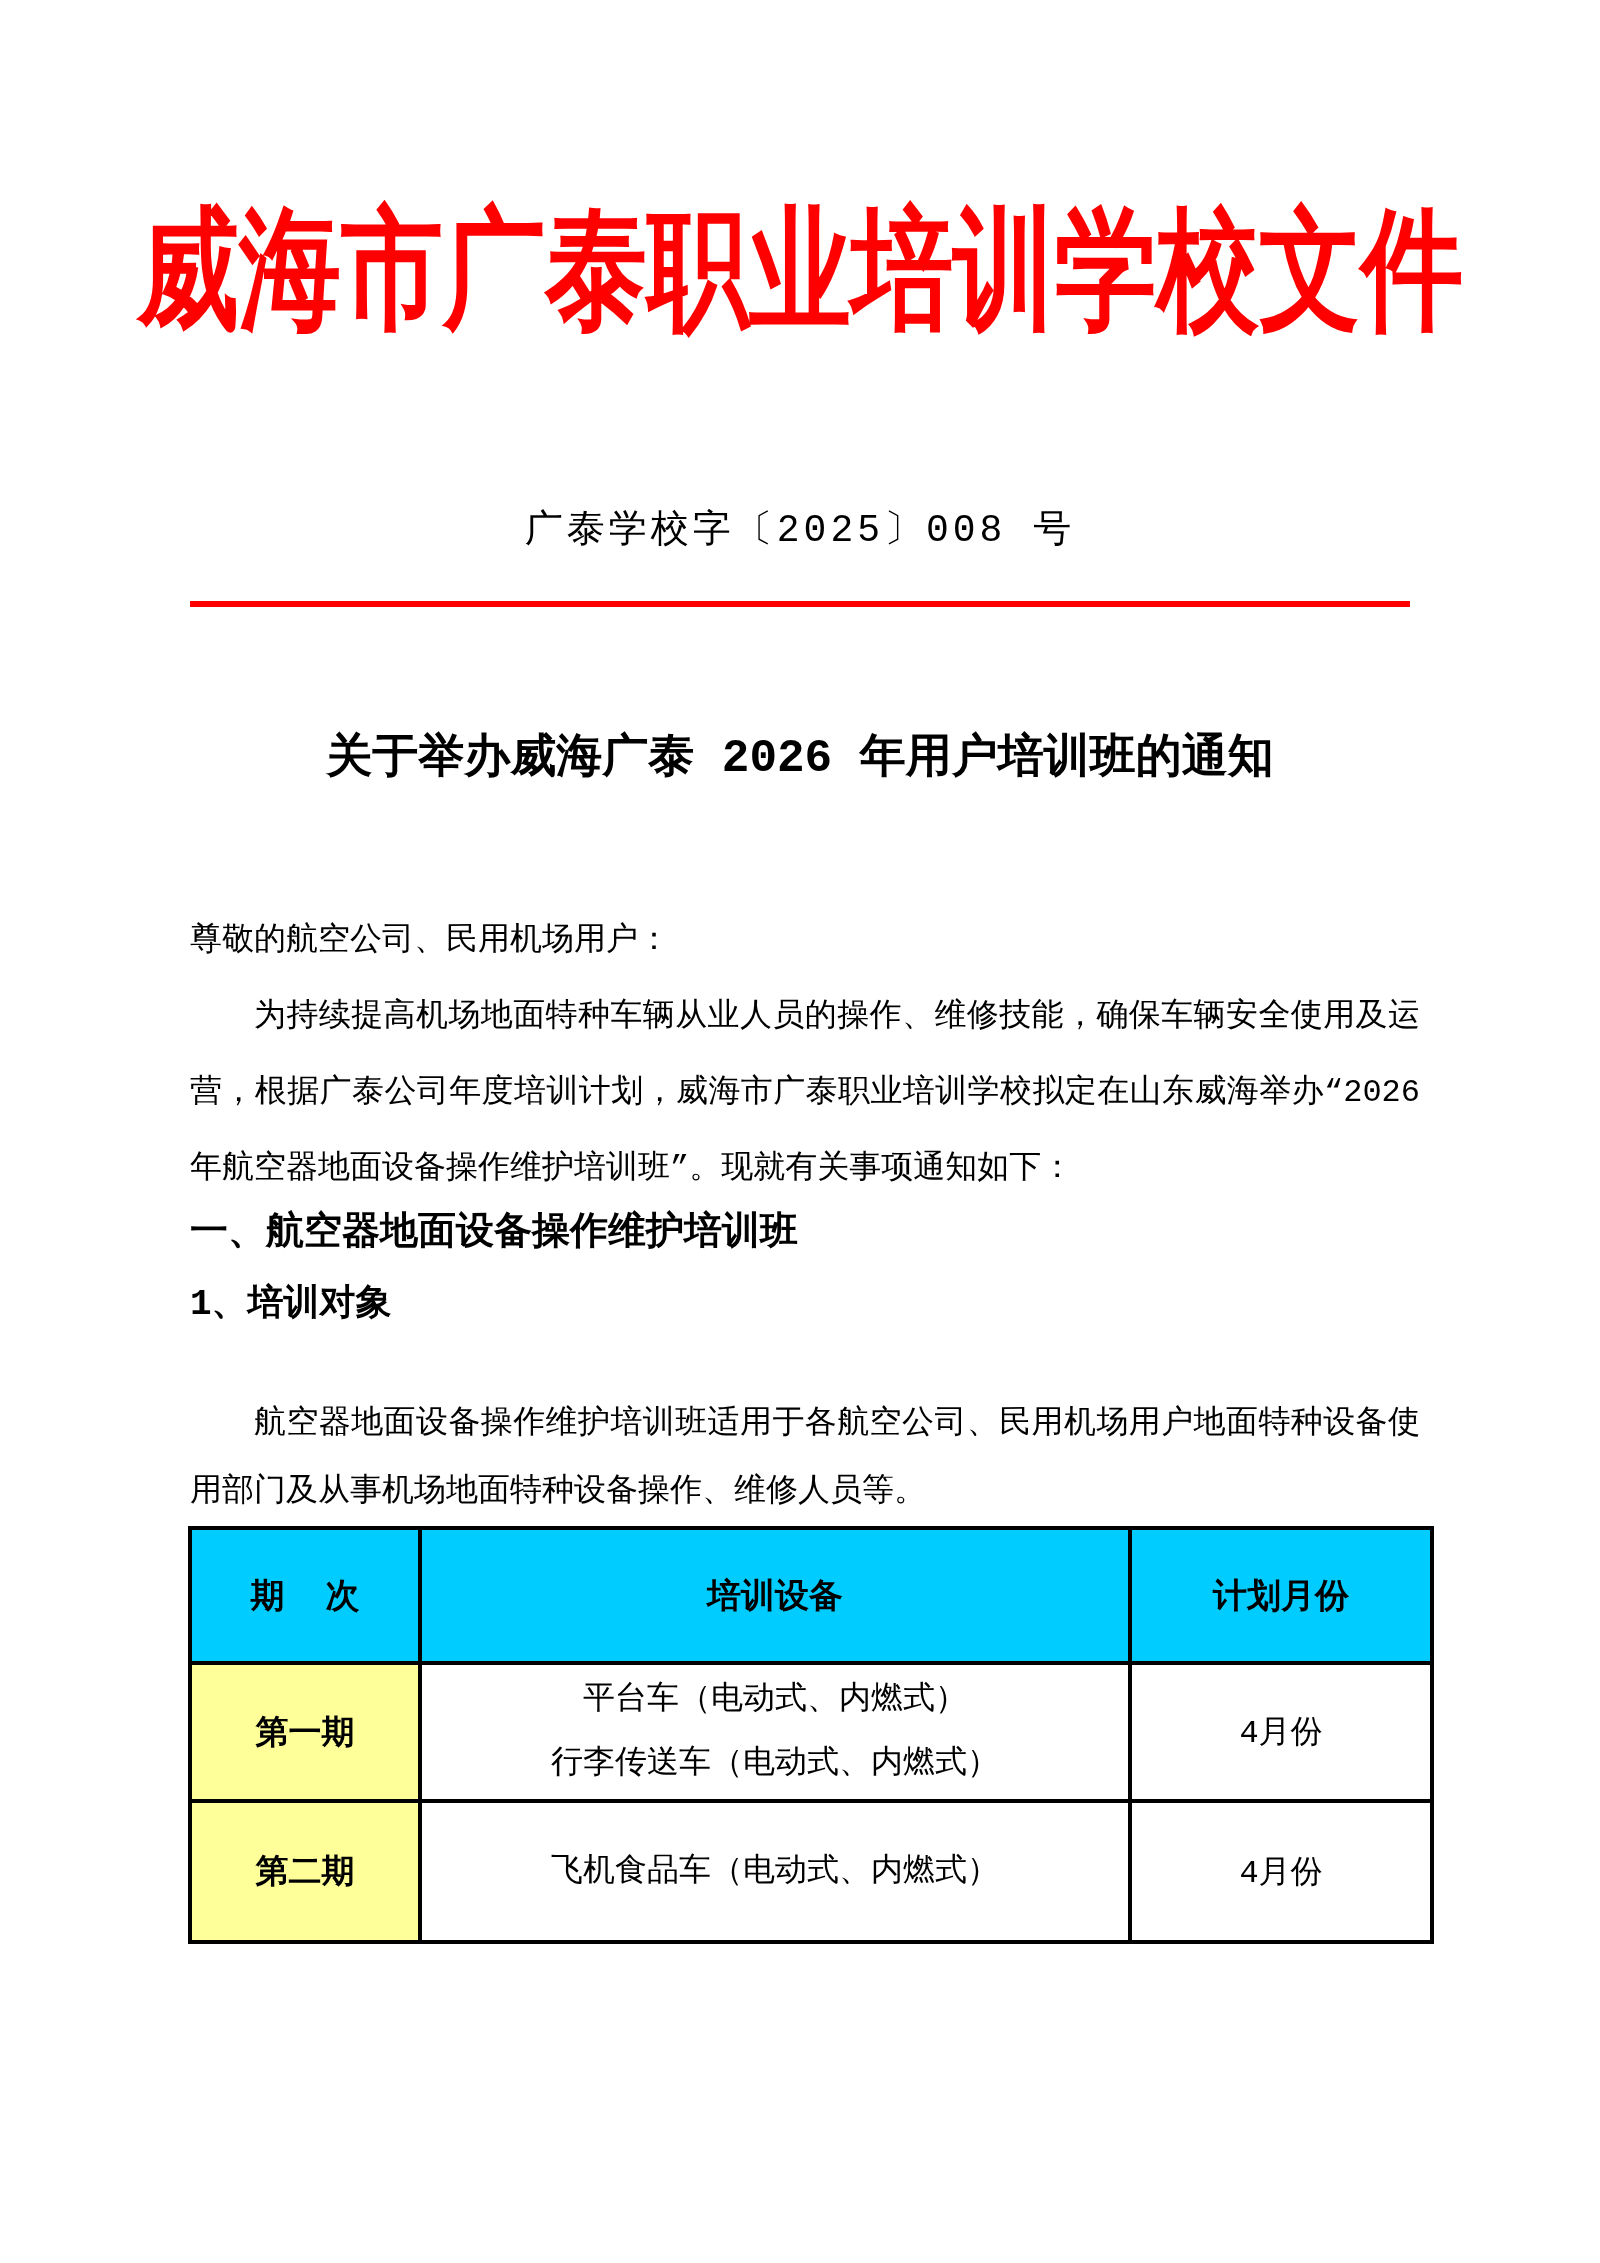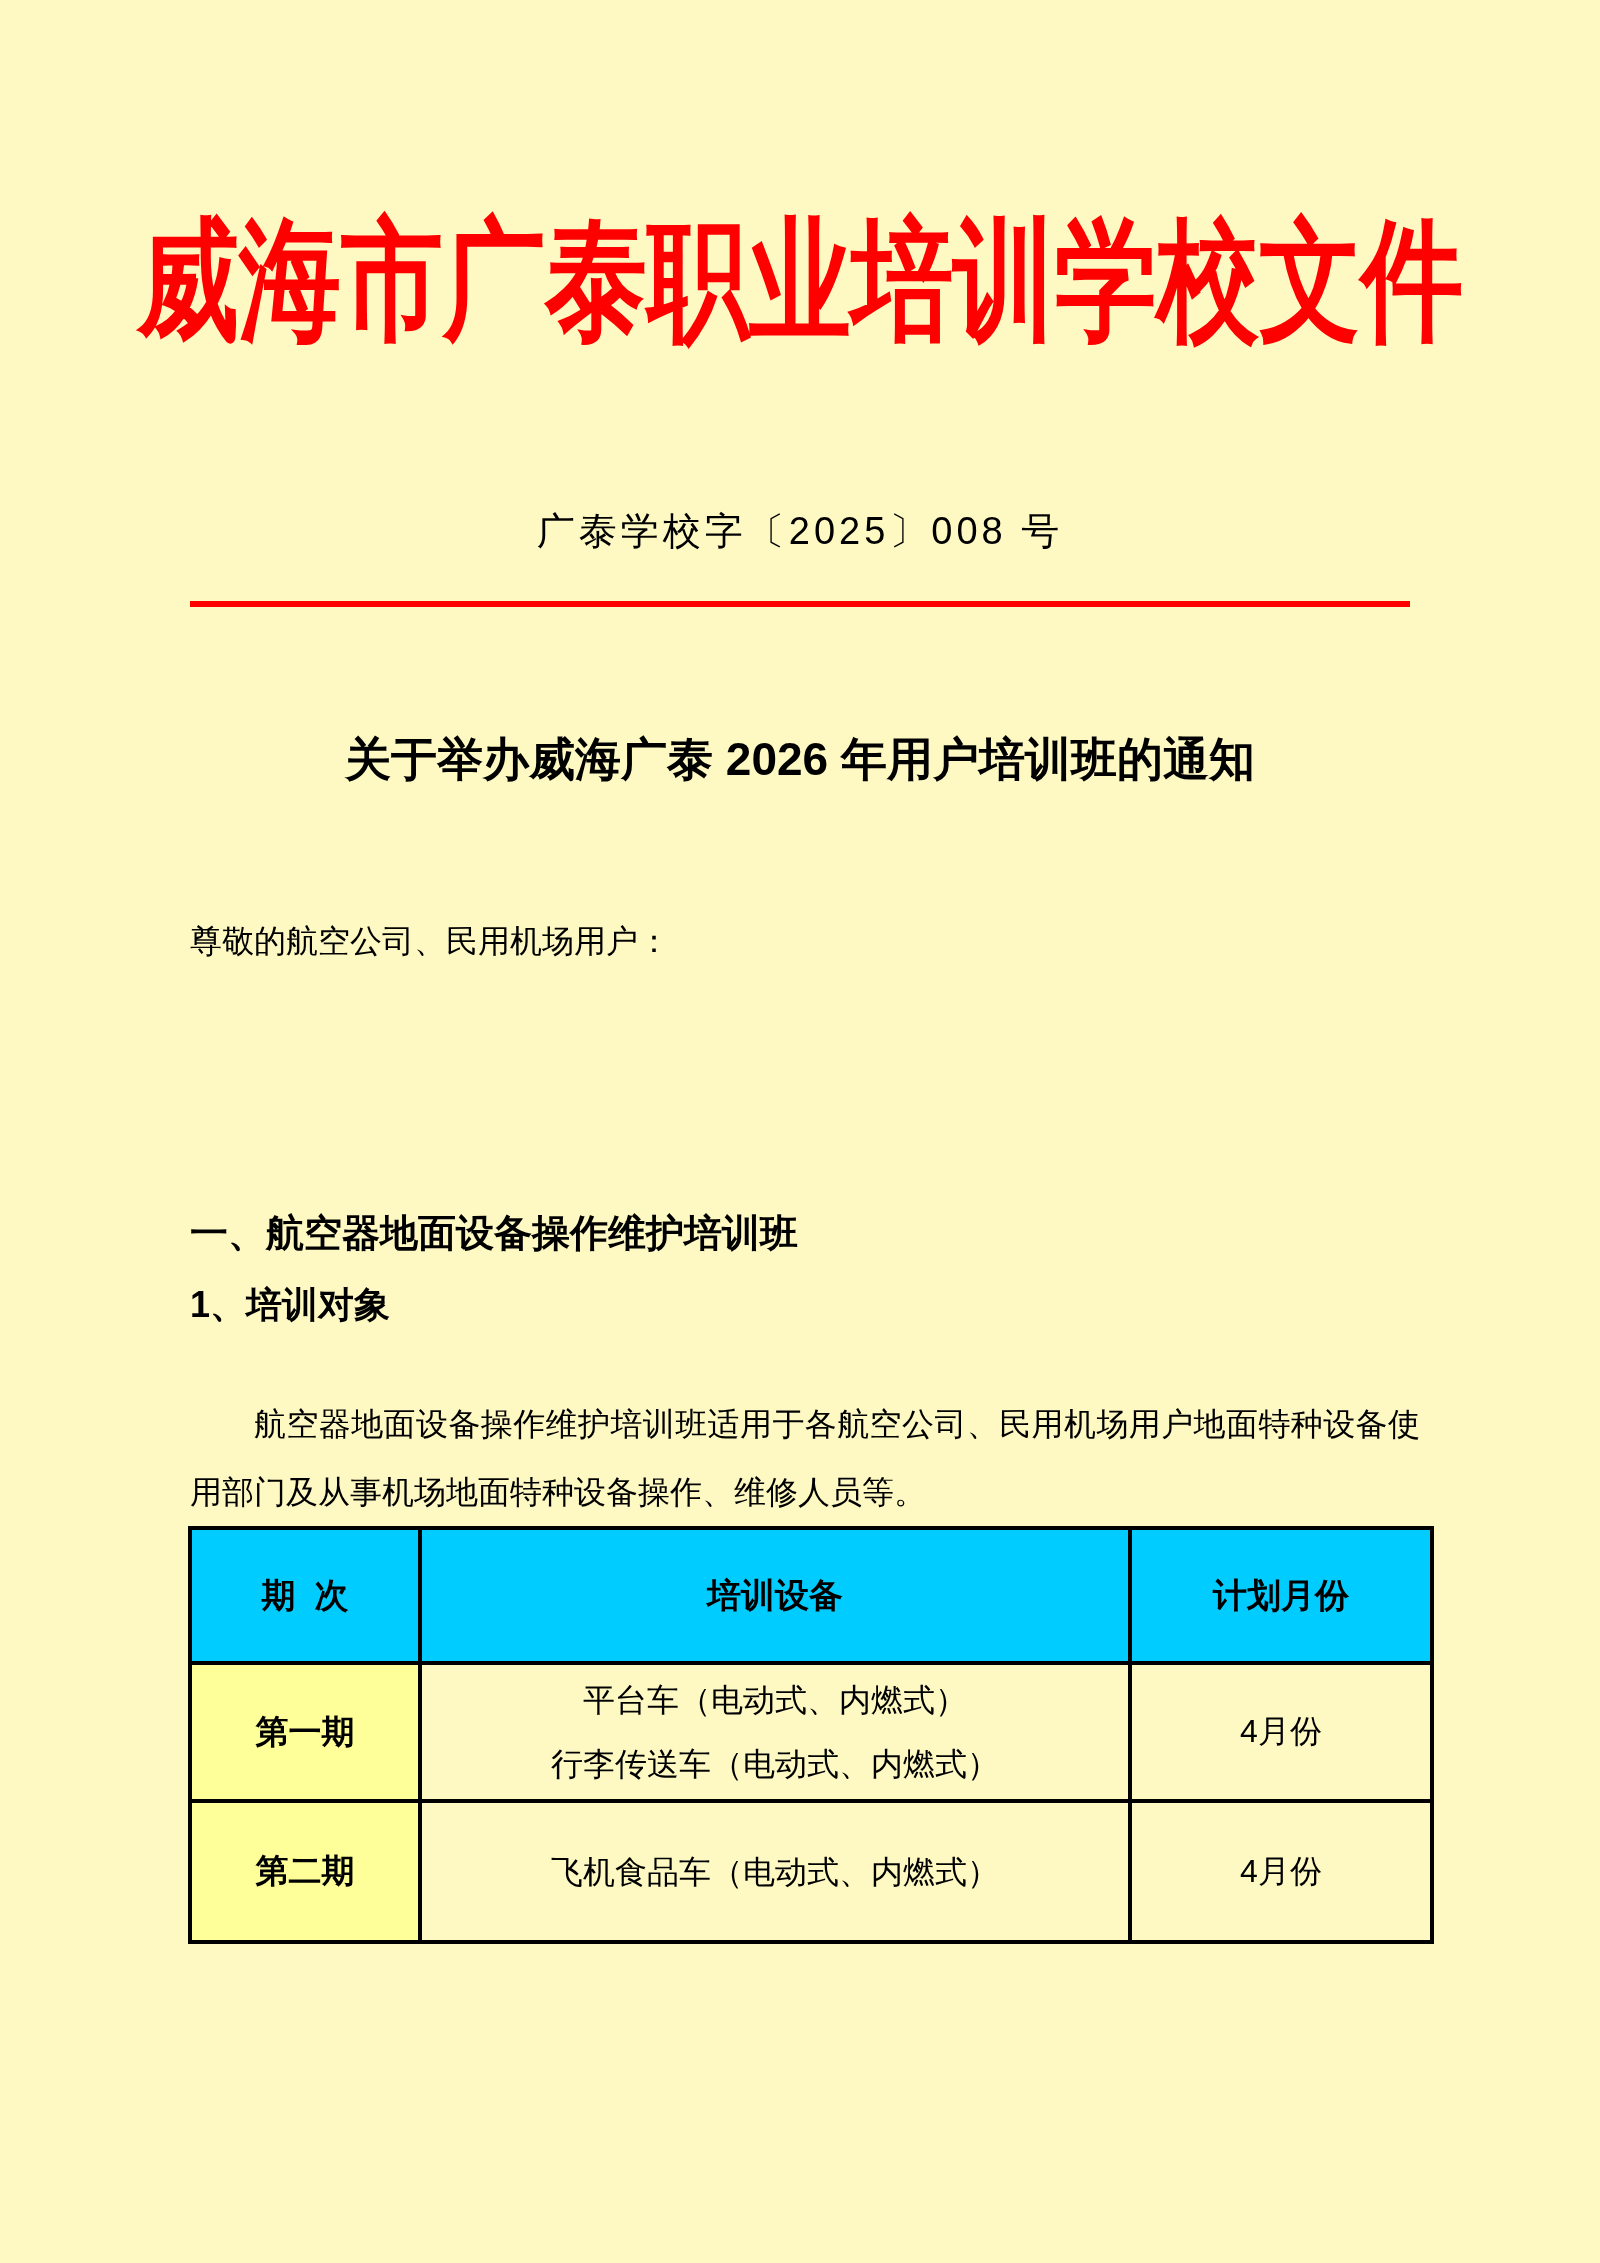--- a/index.html
+++ b/index.html
@@ -1,21 +1,21 @@
 <!DOCTYPE html>
 <html><head>
 <meta charset="utf-8">
 <style>
   html,body{margin:0;padding:0;background:#888;}
   .page{
     position:relative;
     width:1600px;height:2263px;
     margin:0 auto;
-    background:#fef9c3;
-    font-family:Liberation Sans, sans-serif;
+    background:#ffffff;
+    font-family:Liberation Mono, monospace;
     color:#000;
     overflow:hidden;
   }
   
   .letterhead{
     position:absolute;top:214px;left:0;width:100%;
     text-align:center;
     font-size:102px;line-height:102px;
     font-weight:bold;
     color:#FF0000;
@@ -103,20 +103,21 @@
 
   <div class="doc-number">广泰学校字〔2025〕008 号</div>
 
   <div class="red-rule" style="background: rgb(255, 0, 0);"></div>
 
   <div class="notice-title">关于举办威海广泰 2026 年用户培训班的通知</div>
 
 
   <div class="bodyblock salutation">尊敬的航空公司、民用机场用户：</div>
 
+  <div class="bodyblock para intro">为持续提高机场地面特种车辆从业人员的操作、维修技能，确保车辆安全使用及运营，根据广泰公司年度培训计划，威海市广泰职业培训学校拟定在山东威海举办“2026年航空器地面设备操作维护培训班”。现就有关事项通知如下：</div>
 
   <div class="bodyblock h1">一、航空器地面设备操作维护培训班</div>
 
   <div class="bodyblock h2a">1、培训对象</div>
 
   <div class="bodyblock para para2">航空器地面设备操作维护培训班适用于各航空公司、民用机场用户地面特种设备使用部门及从事机场地面特种设备操作、维修人员等。</div>
 
 
   <div class="table-wrap">
     <table class="training">

